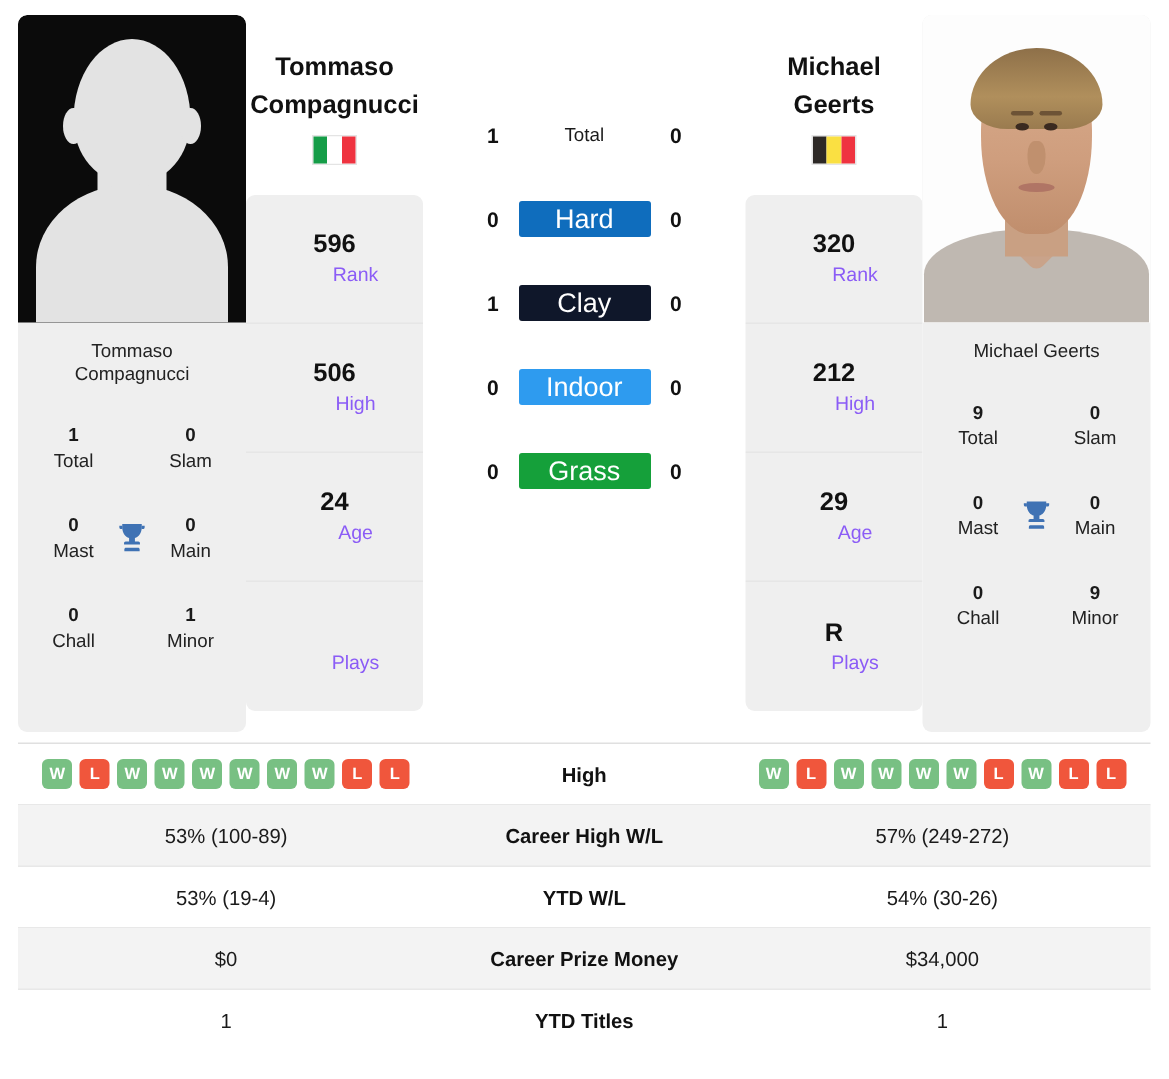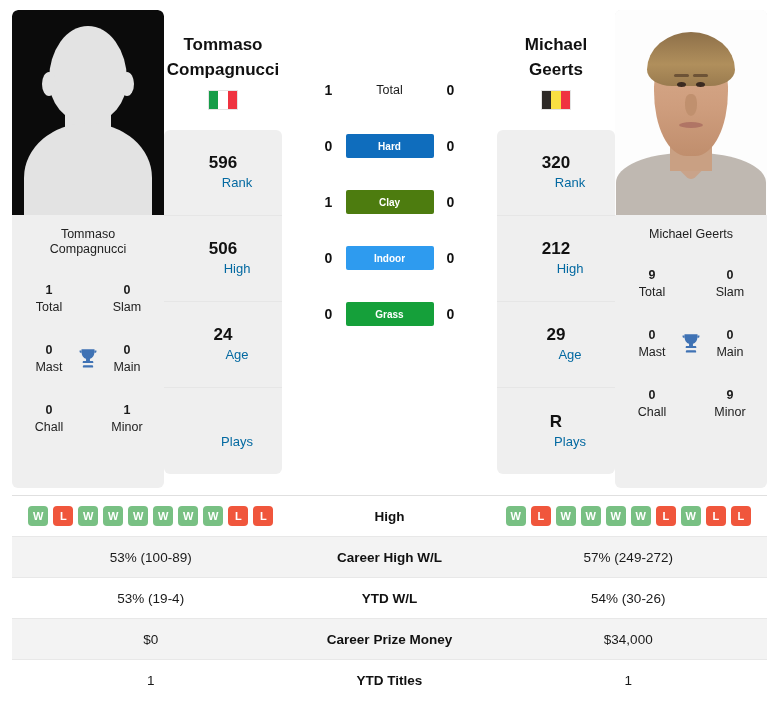--- a/index.html
+++ b/index.html
@@ -239,21 +239,21 @@
   .info-val {
     font-size: 17px;
     font-weight: bold;
     line-height: 20px;
     color: #111;
     min-height: 20px;
   }
   .info-lbl {
     font-size: 13px;
     line-height: 19px;
-    color: #0369a1;
+    color: #8b5cf6;
     margin-left: 28px;
   }
 
   
   .center-col {
     flex: 1;
     display: flex;
     flex-direction: column;
     padding-top: 52px;
   }
@@ -271,22 +271,22 @@
     color: #111;
   }
   .surf-bar {
     width: 88px;
     height: 24px;
     border-radius: 2px;
     display: flex;
     align-items: center;
     justify-content: center;
     color: #ffffff;
-    font-size: 10px;
-    font-weight: bold;
+    font-size: 18px;
+    font-weight: normal;
   }
   .surf-bar.plain {
     background: transparent;
     color: #1a1a1a;
     font-weight: normal;
     font-size: 12.5px;
   }
 
   
   .cmp-table {
@@ -427,21 +427,21 @@
         <div class="surf-bar plain">Total</div>
         <div class="surf-num">0</div>
       </div>
       <div class="surf-row">
         <div class="surf-num">0</div>
         <div class="surf-bar" style="background:#0f6dbd">Hard</div>
         <div class="surf-num">0</div>
       </div>
       <div class="surf-row">
         <div class="surf-num">1</div>
-        <div class="surf-bar" style="background:#4d7c0f">Clay</div>
+        <div class="surf-bar" style="background:#0f172a">Clay</div>
         <div class="surf-num">0</div>
       </div>
       <div class="surf-row">
         <div class="surf-num">0</div>
         <div class="surf-bar" style="background:#2e9bef">Indoor</div>
         <div class="surf-num">0</div>
       </div>
       <div class="surf-row">
         <div class="surf-num">0</div>
         <div class="surf-bar" style="background:#15a03a">Grass</div>

